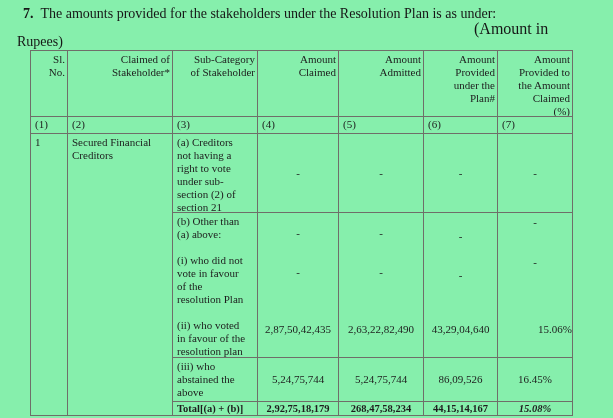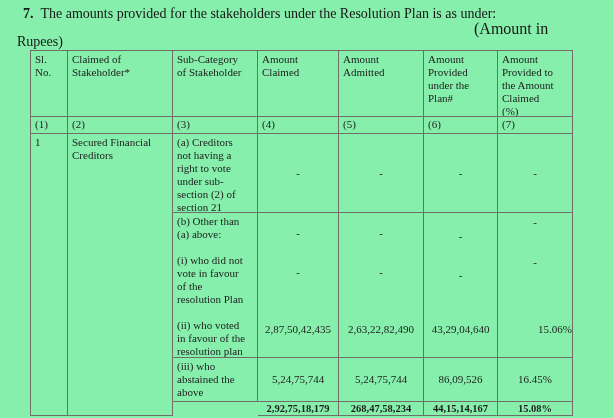--- a/index.html
+++ b/index.html
@@ -27,21 +27,21 @@
     grid-template-columns:37px 105px 85px 81px 85px 74px 75px;
     grid-template-rows:66px 17px 79px 145px 44px 14px;
     border-top:1px solid #6f6e69; border-left:1px solid #6f6e69;
   }
   .c{
     border-right:1px solid #6f6e69; border-bottom:1px solid #6f6e69;
     font-size:11px; line-height:13px; color:#1d1d1d;
     box-sizing:border-box; overflow:hidden;
   }
   .preline{white-space:pre-line;}
-  .hc{padding:2px 2px 0 4px;}
+  .hc{padding:2px 2px 0 4px;text-align:right;}
   .nc{padding:1px 0 0 4px;}
   .txt{padding:2px 2px 0 4px;}
   .mid{display:flex; align-items:center; justify-content:center; text-align:center;}
   .stack{position:relative;}
   .abs{position:absolute; left:0; right:0; text-align:center;}
   .tot{font-weight:bold; font-size:10.5px; line-height:13px;}
   .tot-label{padding:0 0 0 4px;}
 </style>
 </head>
 <body>
@@ -136,19 +136,20 @@
     <div class="c txt preline" style="grid-row:5; grid-column:3;">(iii) who
 abstained the
 above</div>
     <div class="c mid" style="grid-row:5; grid-column:4;">5,24,75,744</div>
     <div class="c mid" style="grid-row:5; grid-column:5;">5,24,75,744</div>
     <div class="c mid" style="grid-row:5; grid-column:6;">86,09,526</div>
     <div class="c mid" style="grid-row:5; grid-column:7;">16.45%</div>
 
     <div class="c" style="grid-row:6; grid-column:1;"></div>
     <div class="c" style="grid-row:6; grid-column:2;"></div>
+    <div class="c tot tot-label" style="grid-row:6; grid-column:3;">Total[(a) + (b)]</div>
     <div class="c mid tot" style="grid-row:6; grid-column:4;">2,92,75,18,179</div>
     <div class="c mid tot" style="grid-row:6; grid-column:5;">268,47,58,234</div>
     <div class="c mid tot" style="grid-row:6; grid-column:6;">44,15,14,167</div>
-    <div class="c mid tot" style="grid-row:6; grid-column:7;">15.08%</div>
+    <div class="c mid tot" style="grid-row:6; grid-column:7;font-style:italic;">15.08%</div>
 
   </div>
 </div>
 
 </body></html>

